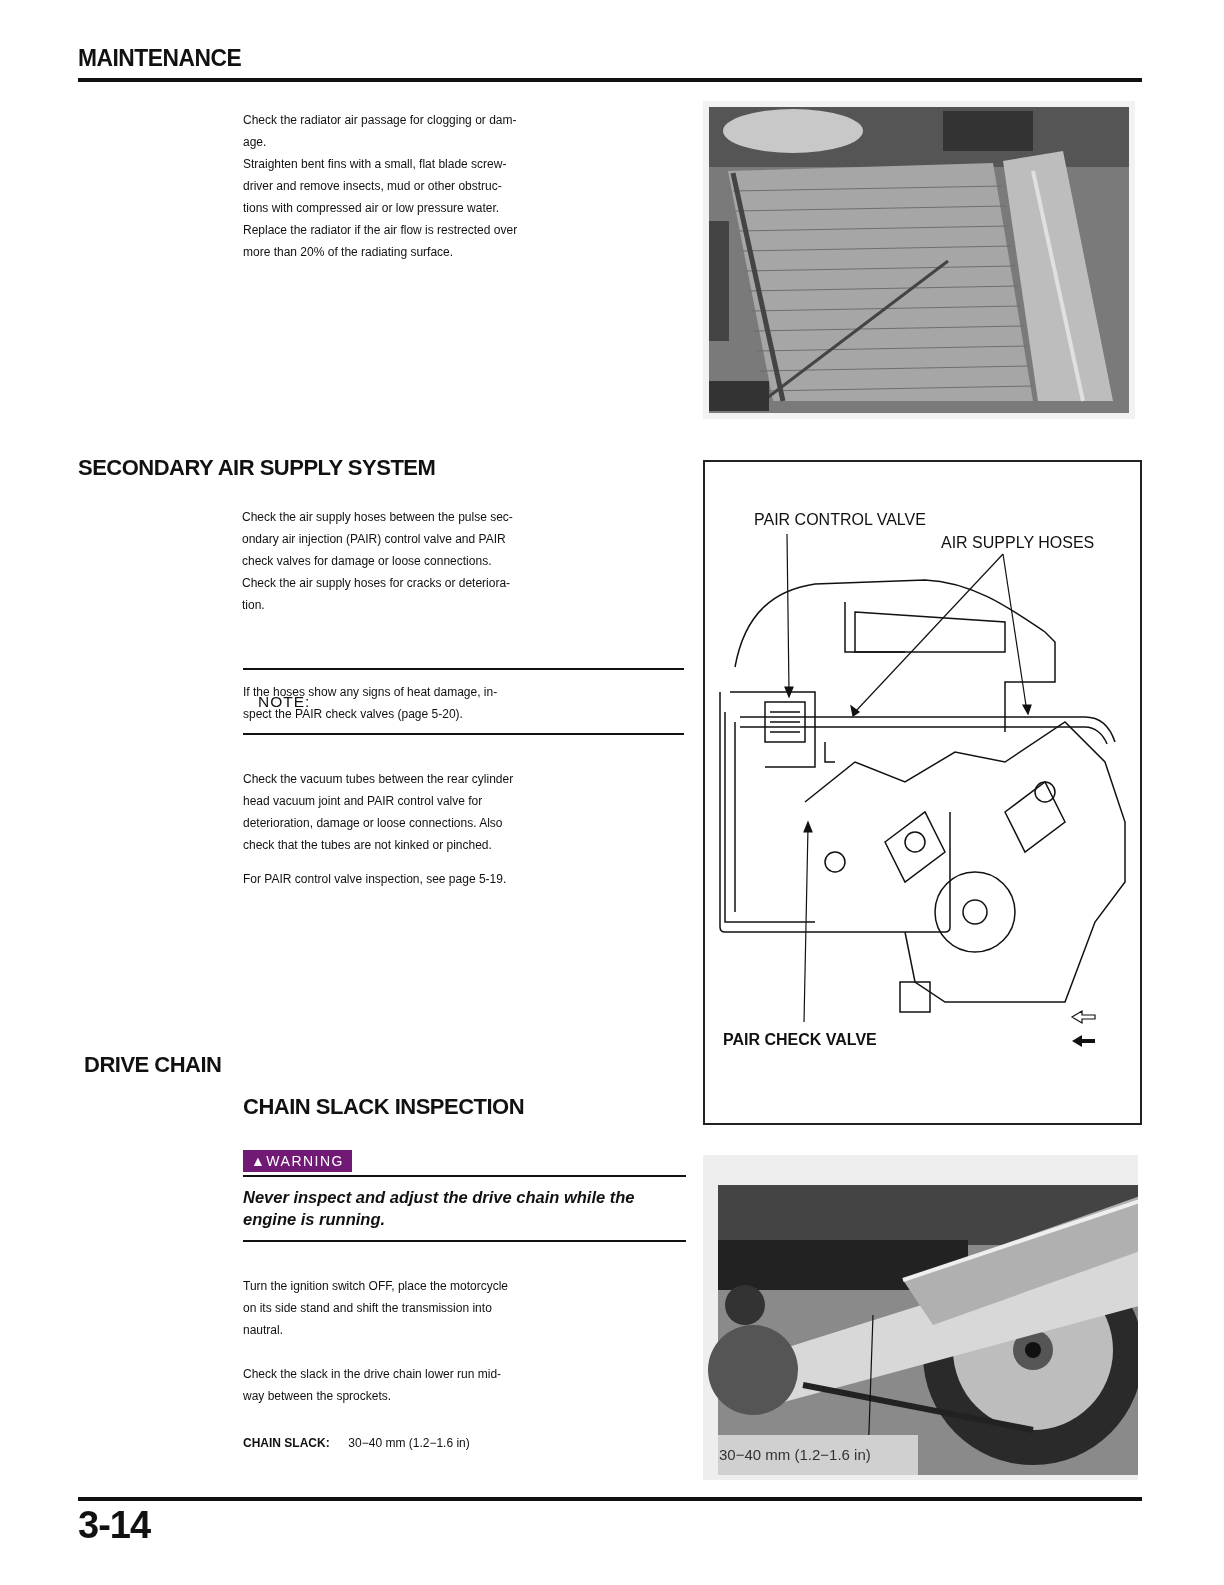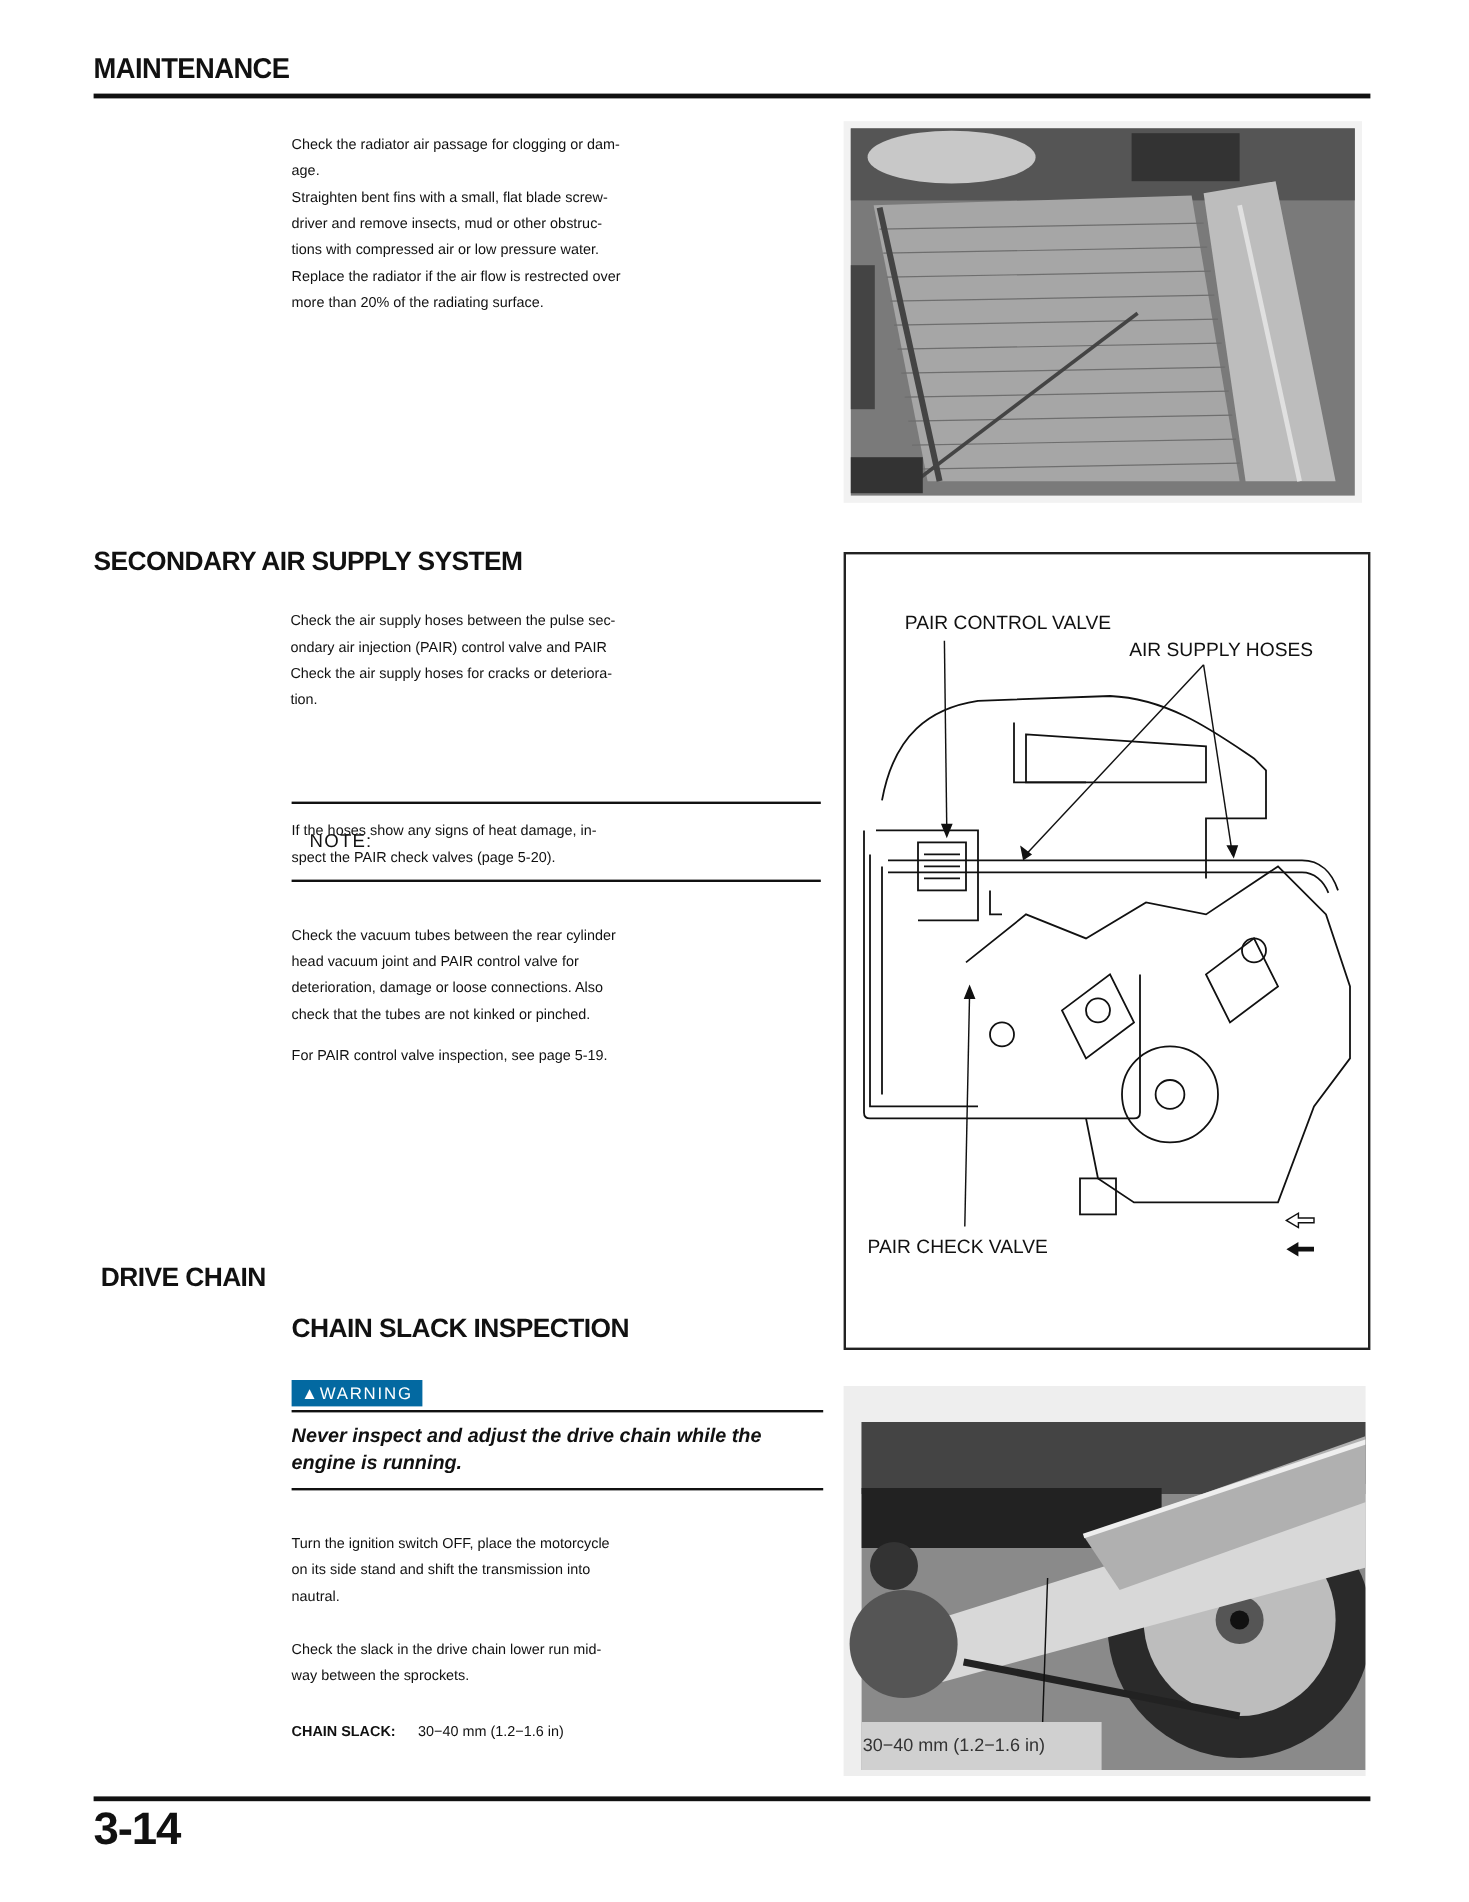--- a/index.html
+++ b/index.html
@@ -8,21 +8,21 @@
   .abs { position:absolute; }
   .header-title { left:78px; top:44px; font-weight:bold; font-size:24px; letter-spacing:-0.5px; transform:scaleX(0.95); transform-origin:left; }
   .rule-top { left:78px; top:78px; width:1064px; height:4px; background:#111; }
   .rule-bottom { left:78px; top:1497px; width:1064px; height:4px; background:#111; }
   .page-num { left:78px; top:1504px; font-weight:bold; font-size:38px; letter-spacing:-1px; }
   .body-text { font-size:12px; line-height:22px; text-align:justify; }
   .section-title { font-weight:bold; font-size:22px; letter-spacing:-0.5px; }
   .sub-title { font-weight:bold; font-size:22px; letter-spacing:-0.5px; }
   .note-label { font-size:15.5px; letter-spacing:1px; }
   .hr2 { height:2px; background:#111; }
-  .warn-badge { background:#0369a1; color:#fff; font-size:14px; letter-spacing:1.5px; padding:3px 8px 3px 8px; display:inline-block; }
+  .warn-badge { background:#701a75; color:#fff; font-size:14px; letter-spacing:1.5px; padding:3px 8px 3px 8px; display:inline-block; }
   .warn-text { font-weight:bold; font-style:italic; font-size:16.5px; line-height:22px; }
   .photo { background:#9a9a9a; overflow:hidden; }
   .diagram-box { left:703px; top:460px; width:439px; height:665px; border:2px solid #222; box-sizing:border-box; background:#fff; }
   .diag-label { font-size:16px; letter-spacing:0; }
   .spec-label { font-weight:bold; }
 </style>
 </head>
 <body>
 
 <div class="abs header-title">MAINTENANCE</div>
@@ -66,20 +66,21 @@
     <rect x="6" y="280" width="60" height="30" fill="#333"></rect>
     <rect x="6" y="120" width="20" height="120" fill="#444"></rect>
   </svg>
 </div>
 
 <div class="abs section-title" style="left:78px; top:455px;">SECONDARY AIR SUPPLY SYSTEM</div>
 
 <div class="abs body-text" style="left:242px; top:506px; width:441px;">
   <div>Check the air supply hoses between the pulse sec-</div>
   <div>ondary air injection (PAIR) control valve and PAIR</div>
+  <div>check valves for damage or loose connections.</div>
   <div>Check the air supply hoses for cracks or deteriora-</div>
   <div>tion.</div>
 </div>
 
 <div class="abs note-label" style="left:258px; top:646px;margin-top:47px;">NOTE:</div>
 <div class="abs hr2" style="left:243px; top:668px; width:441px;"></div>
 <div class="abs body-text" style="left:243px; top:681px; width:441px;">
   <div>If the hoses show any signs of heat damage, in-</div>
   <div>spect the PAIR check valves (page 5-20).</div>
 </div>
@@ -137,21 +138,21 @@
       <polygon points="99,370 107,370 103,360"></polygon>
     </g>
 
     <g>
       <polygon points="367,555 377,549 377,553 390,553 390,557 377,557 377,561" fill="#fff" stroke="#111" stroke-width="1.2"></polygon>
       <polygon points="367,579 377,573 377,577 390,577 390,581 377,581 377,585" fill="#111"></polygon>
     </g>
   </svg>
   <div class="abs diag-label" style="left:18px; top:49px;margin-left:31px;">PAIR CONTROL VALVE</div>
   <div class="abs diag-label" style="left:236px; top:72px;">AIR SUPPLY HOSES</div>
-  <div class="abs diag-label" style="left:18px; top:569px;">PAIR CHECK VALVE</div>
+  <div class="abs diag-label" style="left:18px; top:569px;font-weight:bold;">PAIR CHECK VALVE</div>
 </div>
 
 <div class="abs section-title" style="left:84px; top:1052px;">DRIVE CHAIN</div>
 <div class="abs sub-title" style="left:243px; top:1094px;">CHAIN SLACK INSPECTION</div>
 
 <div class="abs" style="left:243px; top:1150px;">
   <span class="warn-badge"><span>▲</span><span>WARNING</span></span>
 </div>
 <div class="abs hr2" style="left:243px; top:1175px; width:443px;"></div>
 <div class="abs warn-text" style="left:243px; top:1186px; width:443px;">

